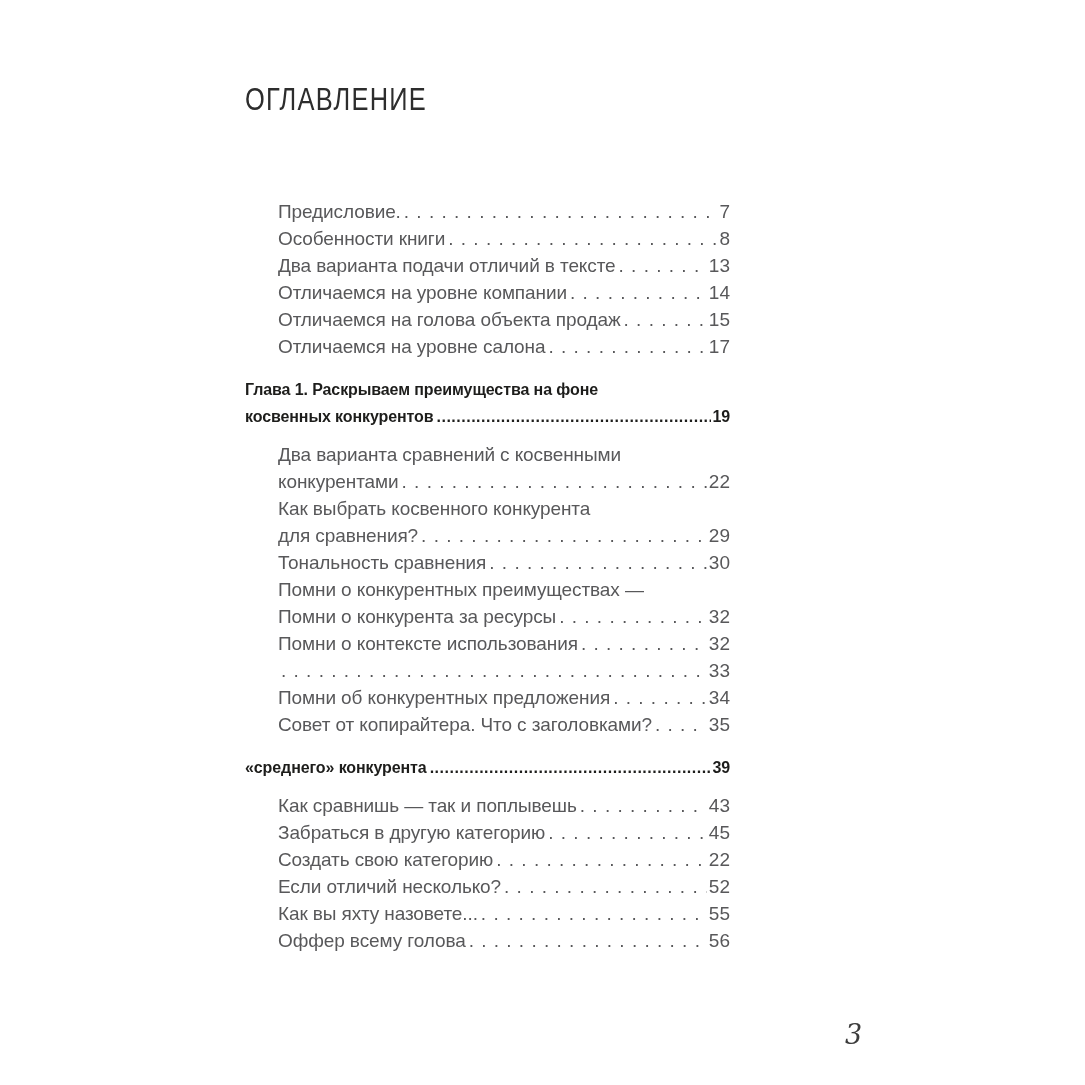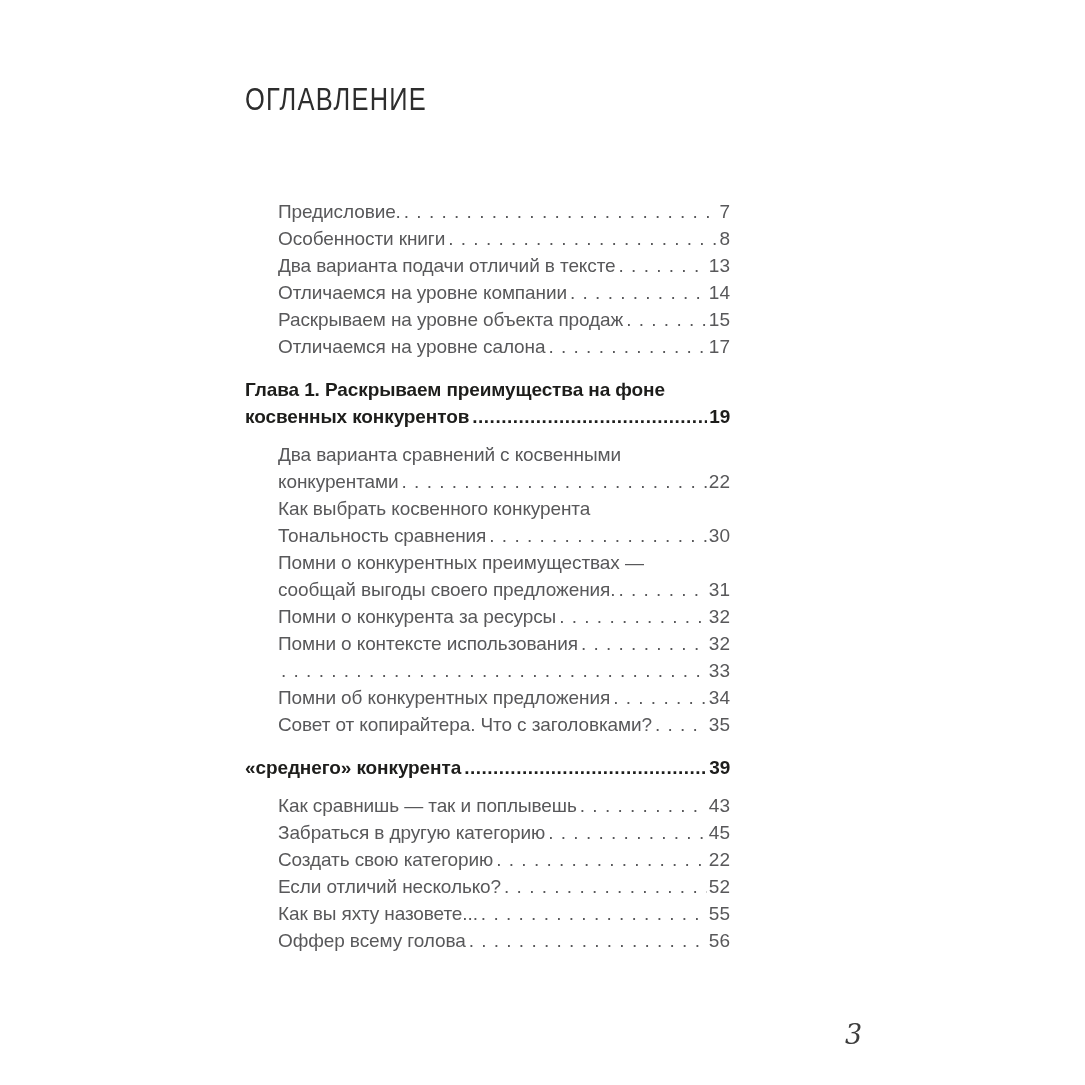--- a/index.html
+++ b/index.html
@@ -54,21 +54,21 @@
   }
   .row .pg { flex: 0 0 auto; }
   .chapter-block {
     margin-left: -33px;
     margin-top: 16px;
     margin-bottom: 11px;
   }
   .chapter-block .row {
     font-weight: 700;
     color: #1d1d1b;
-    font-size: 19px;
+    font-size: 16px;
     letter-spacing: -0.2px;
   }
   .chapter-block .row .leader::after {
     content: "..........................................................................................................................";
     letter-spacing: 0.5px;
   }
   .folio {
     position: absolute;
     left: 845px;
     top: 1019px;
@@ -100,21 +100,21 @@
           <span class="t">Два варианта подачи отличий в тексте</span>
           <span class="leader"></span>
           <span class="pg">13</span>
         </div>
         <div class="row">
           <span class="t">Отличаемся на уровне компании</span>
           <span class="leader"></span>
           <span class="pg">14</span>
         </div>
         <div class="row">
-          <span class="t">Раскрываем на уровне объекта продаж</span>
+          <span class="t">Отличаемся на голова объекта продаж</span>
           <span class="leader"></span>
           <span class="pg">15</span>
         </div>
         <div class="row">
           <span class="t">Отличаемся на уровне салона</span>
           <span class="leader"></span>
           <span class="pg">17</span>
         </div>
       </div>
       <div class="chapter-block">
@@ -133,31 +133,31 @@
         </div>
         <div class="row">
           <span class="t">конкурентами</span>
           <span class="leader"></span>
           <span class="pg">22</span>
         </div>
         <div class="row">
           <span class="t">Как выбрать косвенного конкурента</span>
         </div>
         <div class="row">
+          <span class="t">для сравнения?</span>
+          <span class="leader"></span>
+          <span class="pg">29</span>
+        </div>
+        <div class="row">
           <span class="t">Тональность сравнения</span>
           <span class="leader"></span>
           <span class="pg">30</span>
         </div>
         <div class="row">
           <span class="t">Помни о конкурентных преимуществах —</span>
-        </div>
-        <div class="row">
-          <span class="t">сообщай выгоды своего предложения.</span>
-          <span class="leader"></span>
-          <span class="pg">31</span>
         </div>
         <div class="row">
           <span class="t">Помни о конкурента за ресурсы</span>
           <span class="leader"></span>
           <span class="pg">32</span>
         </div>
         <div class="row">
           <span class="t">Помни о контексте использования</span>
           <span class="leader"></span>
           <span class="pg">32</span>

